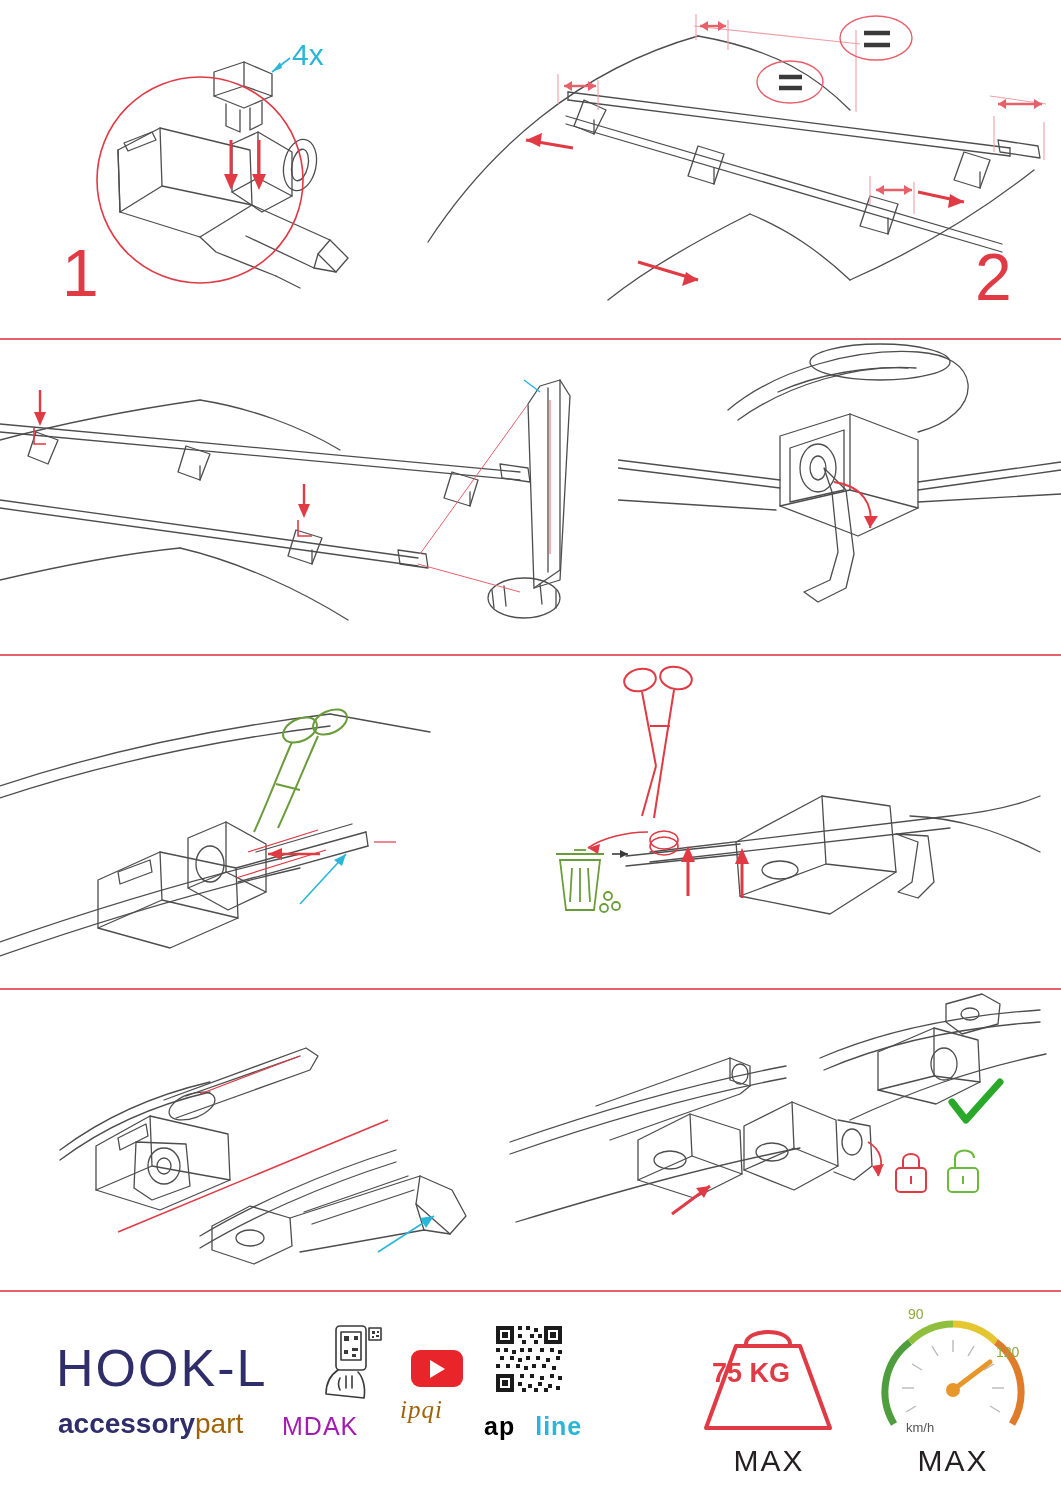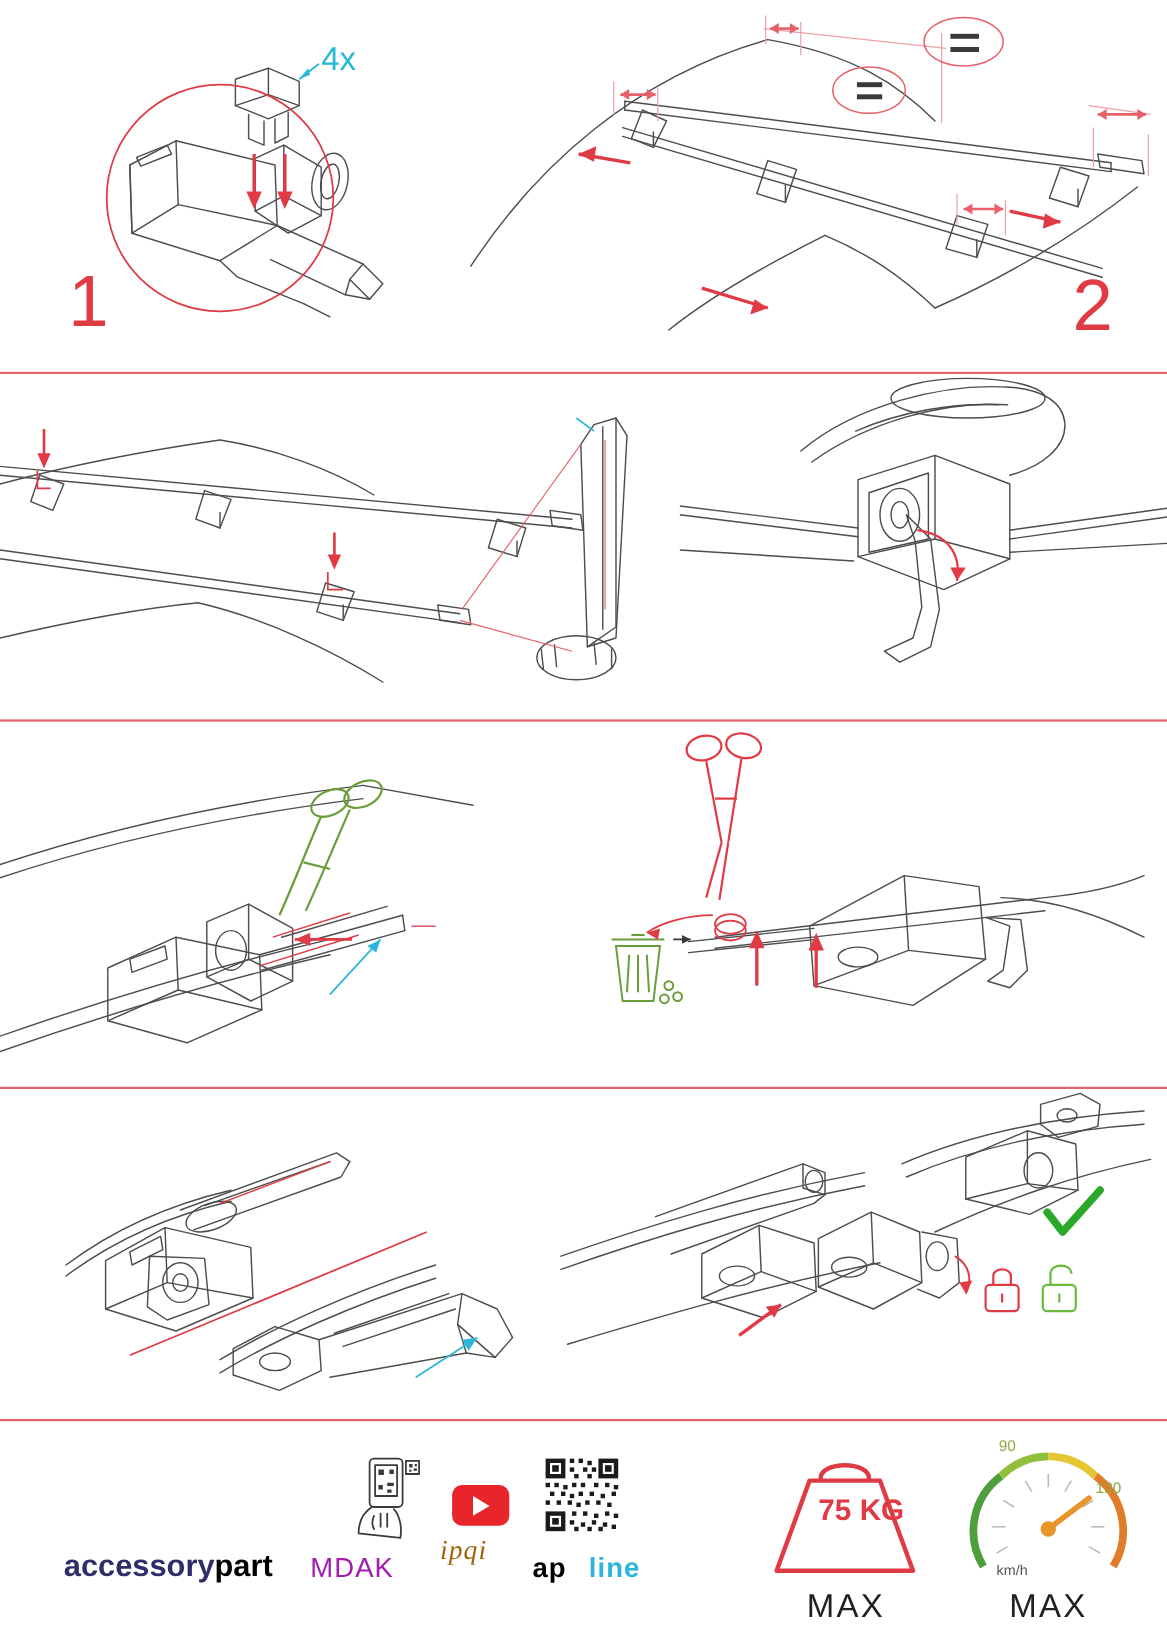--- a/index.html
+++ b/index.html
@@ -40,41 +40,41 @@
   .footer { position:absolute; left:0; top:1296px; width:1061px; height:204px; }
   .brand {
     position:absolute; left:56px; top:42px;
     font-size:52px; letter-spacing:2px; color:#2f2e6b; font-weight:400;
   }
   .brandsub {
     position:absolute; left:58px; top:112px;
     font-size:28px; letter-spacing:0px;
   }
   .brandsub .a { color:#2f2e6b; font-weight:700; }
-  .brandsub .b { color:#000000; font-weight:700; }
+  .brandsub .b { color:#a16207; font-weight:400; }
 
   .partner { position:absolute; font-size:25px; letter-spacing:1px; }
   .p-mdak { left:282px; top:116px; color:#a21caf; font-weight:400; }
   .p-ipqi { left:400px; top:100px; color:#a16207; font-style:italic;font-family:Liberation Serif, serif; }
   .p-apline { left:484px; top:116px; font-weight:700; }
   .p-apline .k { color:#000000; }
   .p-apline .l { color:#29b6d8;margin-left:20px; }
 
   .yt {
     position:absolute; left:411px; top:54px; width:52px; height:37px;
     background:#e8252a; border-radius:9px;
   }
   .yt:after {
     content:""; position:absolute; left:19px; top:10px;
     border-left:15px solid #fff; border-top:9px solid transparent; border-bottom:9px solid transparent;
   }
 
   .weight-label {
     position:absolute; left:712px; top:62px; width:110px;
-    text-align:right; font-size:27px; color:#e03a45; font-weight:700;
+    text-align:left; font-size:27px; color:#e03a45; font-weight:700;
   }
   .max-1 { position:absolute; left:694px; top:148px; width:150px; text-align:center; font-size:30px; letter-spacing:2px; }
   .max-2 { position:absolute; left:878px; top:148px; width:150px; text-align:center; font-size:30px; letter-spacing:2px; }
 
   .speed-tick { position:absolute; font-size:14px; color:#8fa83f; }
   .kmh { position:absolute; left:906px; top:124px; font-size:13px; color:#555; }
 </style>
 </head>
 <body>
 
@@ -520,20 +520,21 @@
         <path d="M463 186 L463 194"></path>
       </g>
 
       <path d="M452 112 L466 130 L500 92" stroke="#2aa82a" stroke-width="7" fill="none" stroke-linecap="round" stroke-linejoin="round"></path>
     </svg>
 
   </div>
 
   <div class="footer">
 
+    <div class="brand">HOOK-L</div>
     <div class="brandsub">
       <span class="a">accessory</span><span class="b">part</span>
     </div>
 
     <div class="partner p-mdak">MDAK</div>
     <div class="partner p-ipqi">ipqi</div>
     <div class="partner p-apline"><span class="k">ap</span><span class="l">line</span></div>
 
     <svg style="position:absolute;left:318px;top:28px;" width="80" height="78" viewBox="0 0 80 78">
       <g fill="none" stroke="#3a3a3a" stroke-width="1.6" stroke-linejoin="round" stroke-linecap="round">

